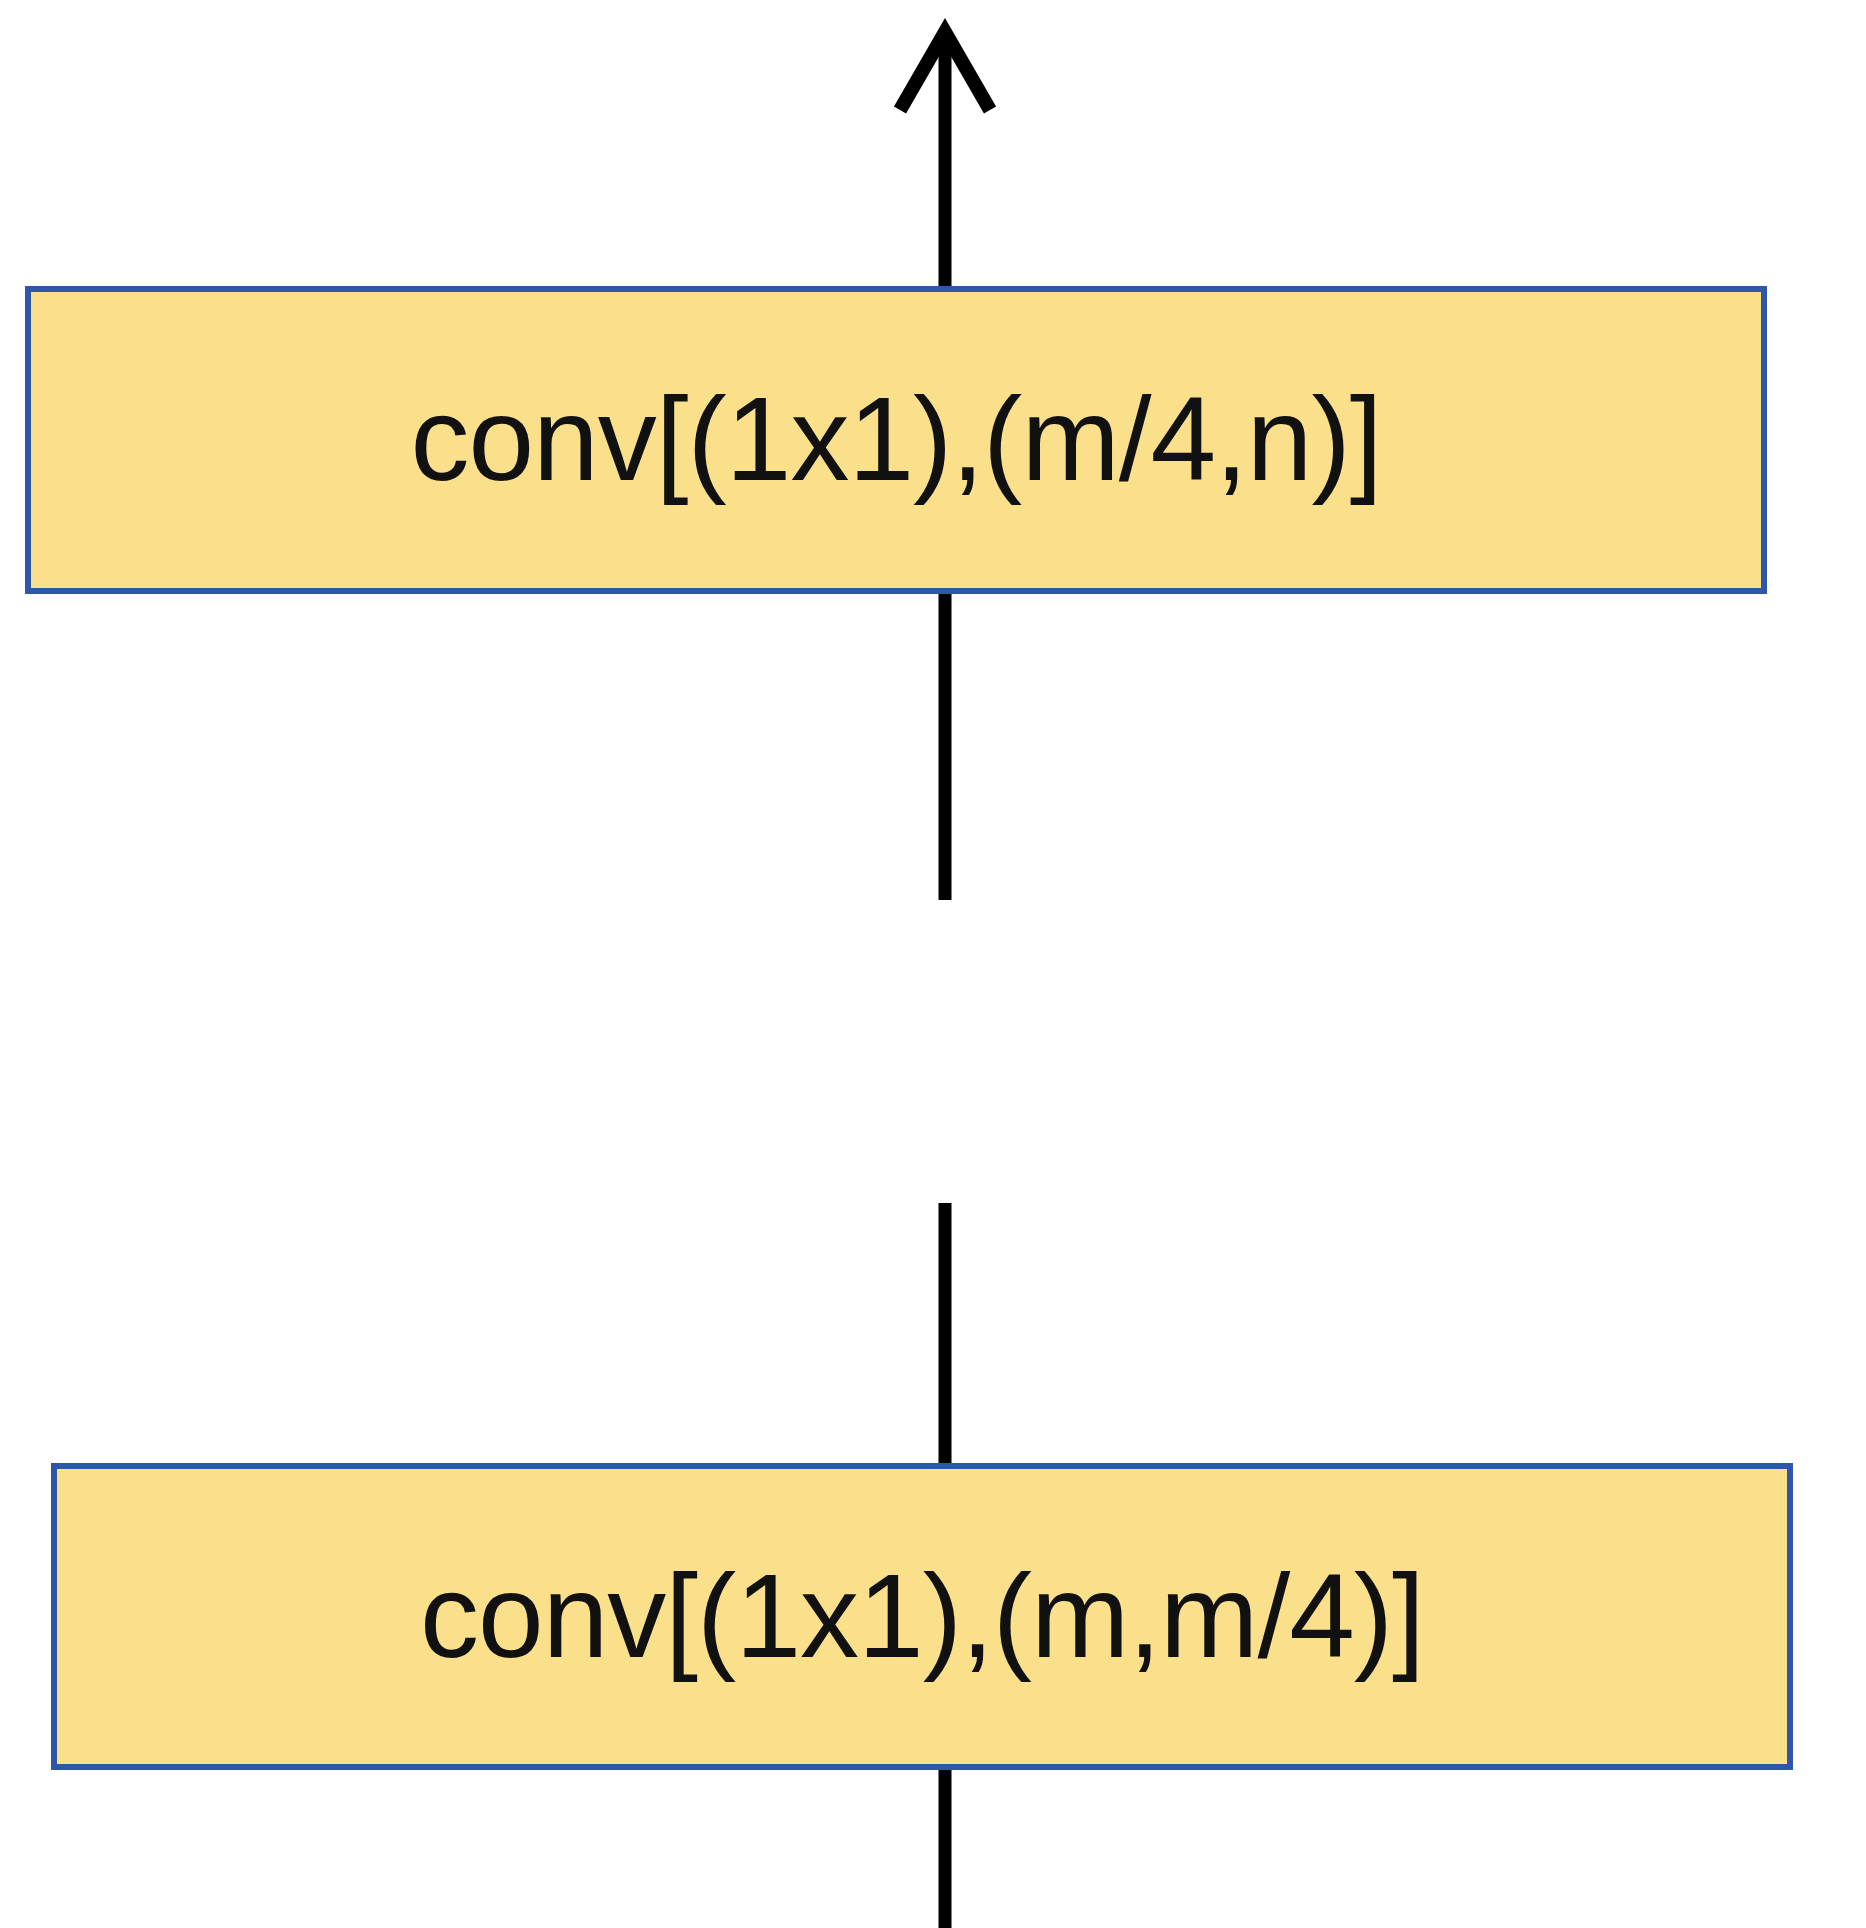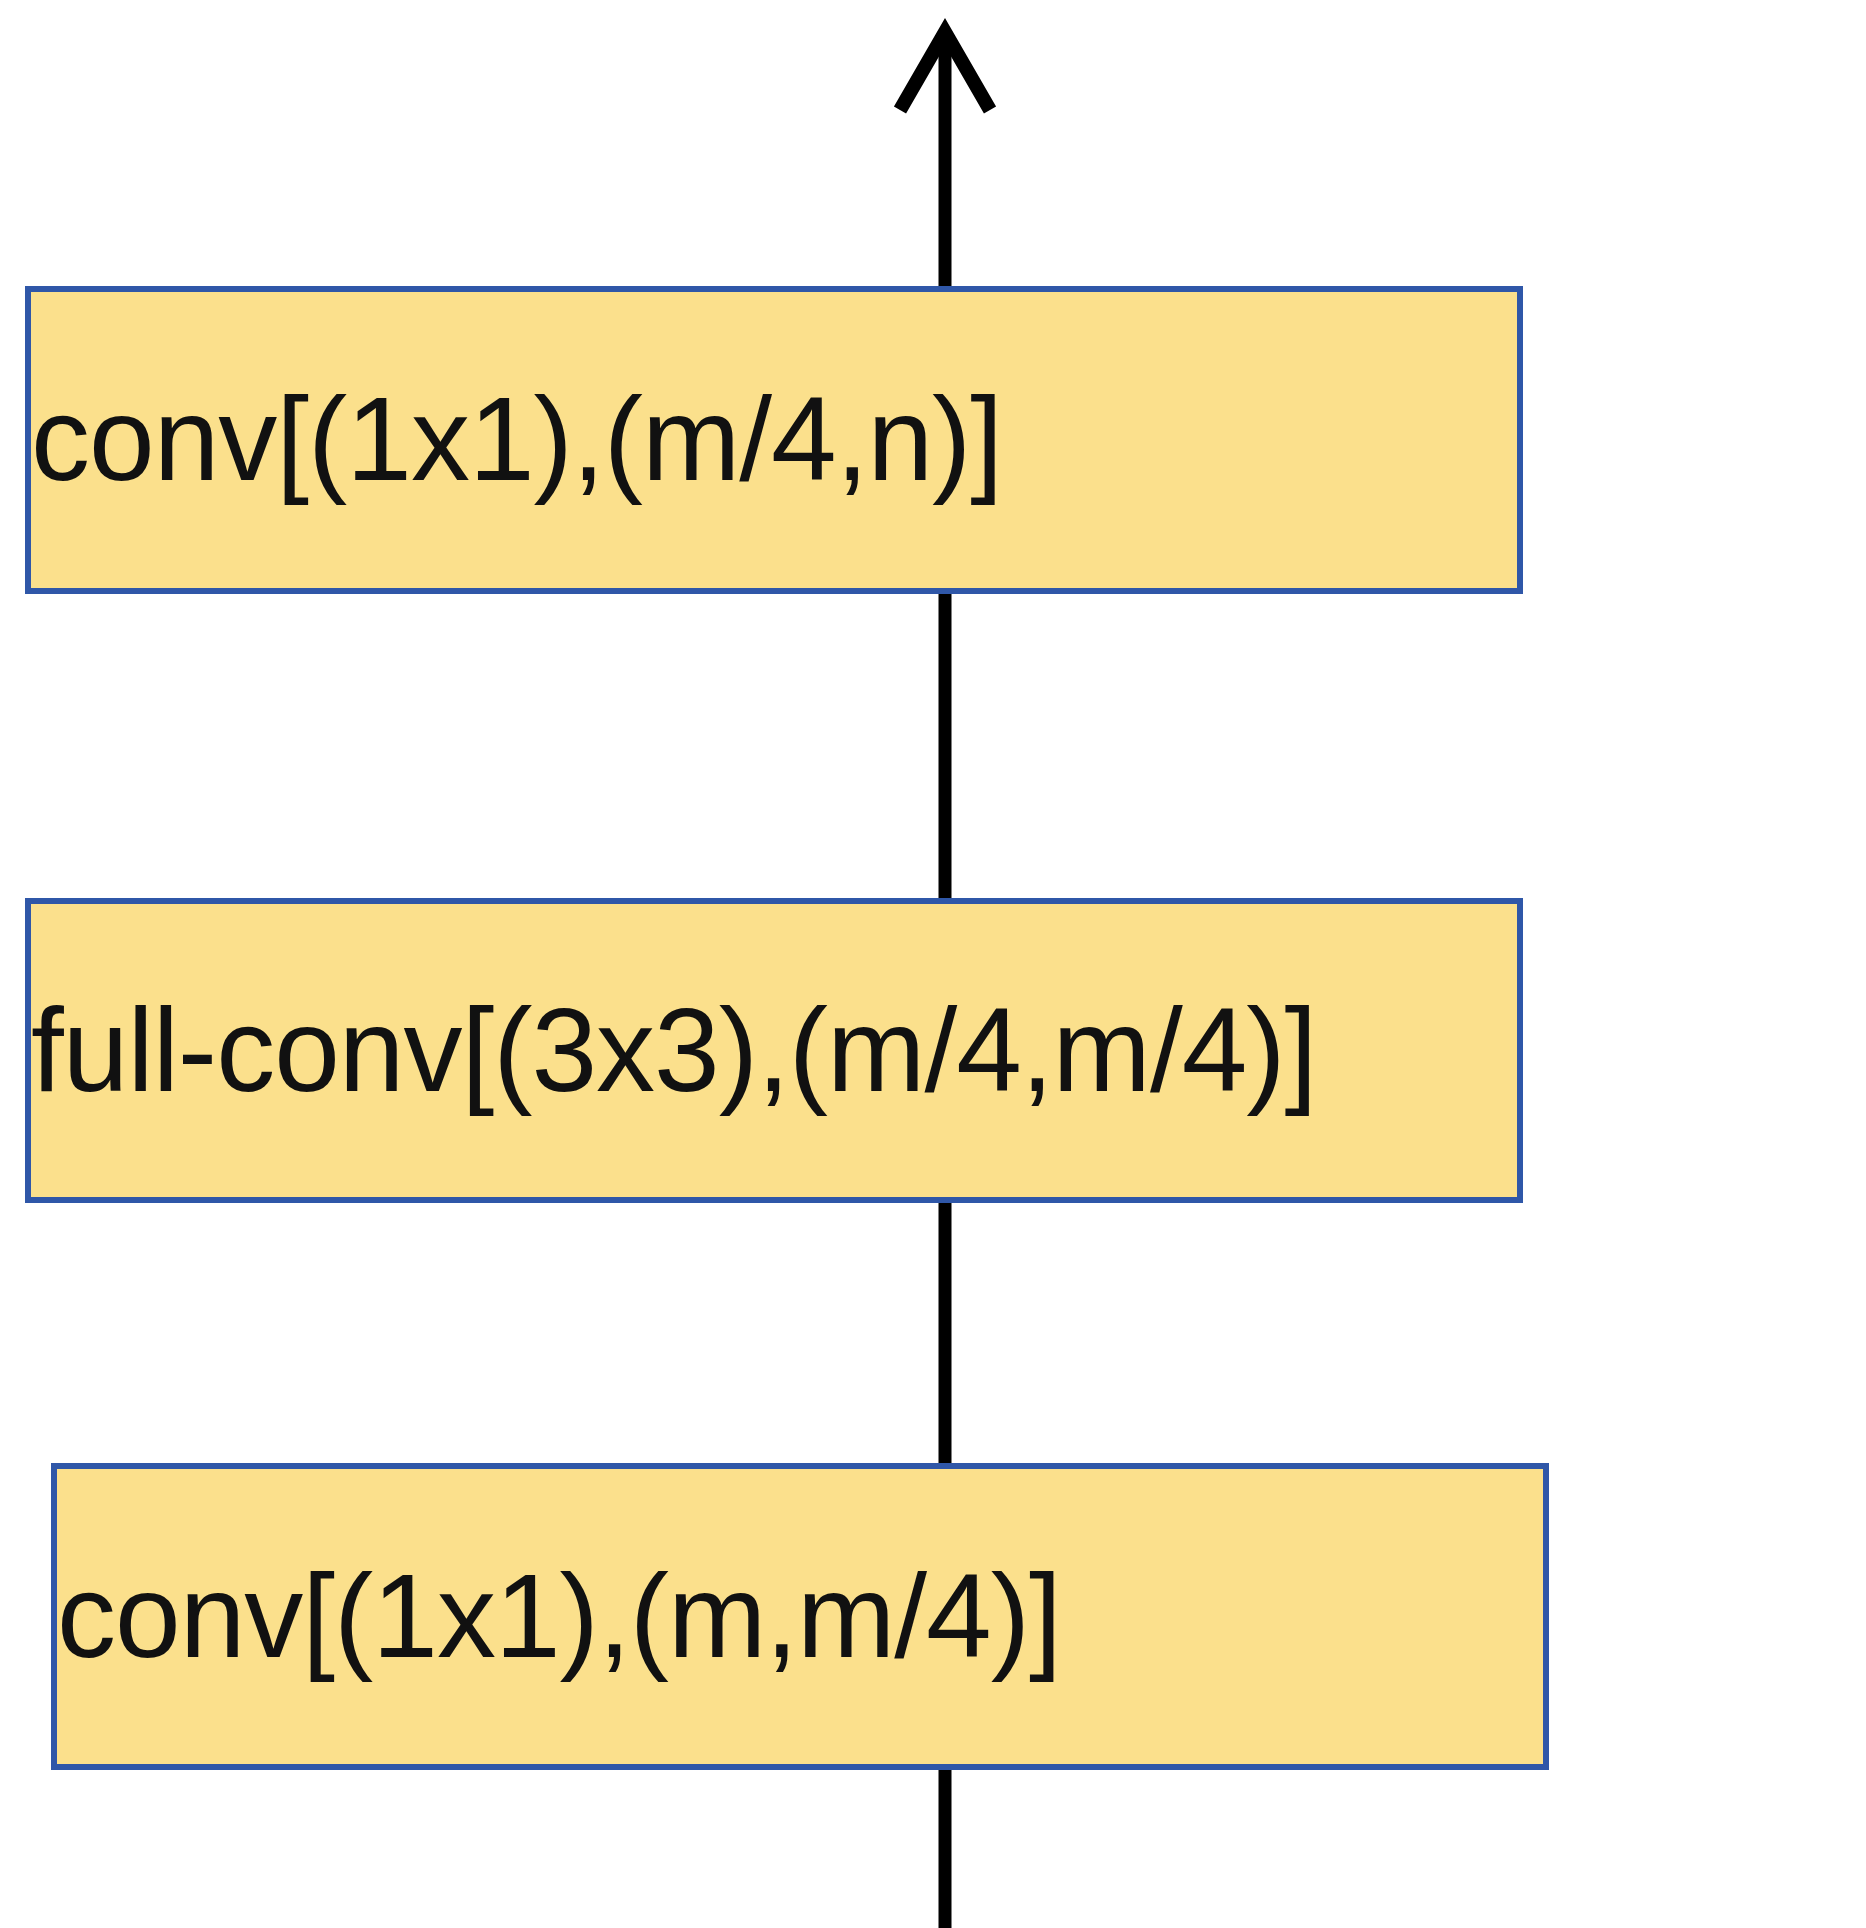--- a/index.html
+++ b/index.html
@@ -27,27 +27,27 @@
     top: 0;
     width: 1866px;
     height: 1928px;
     pointer-events: none;
   }
 
   
   .layer-box {
     position: absolute;
     left: 25px;
-    width: 1498px;
+    width: 1742px;
     box-sizing: border-box;
     background: #fbe08c;
     border: 6px solid #2f57a8;
     display: flex;
     align-items: center;
-    justify-content: flex-start;
+    justify-content: center;
   }
   .layer-box .layer-label {
     font-family: "Liberation Sans", sans-serif;
     font-size: 118px;
     line-height: 1.05;
     color: #111111;
     white-space: nowrap;
     letter-spacing: -1px;
     font-weight: 400;
   }
@@ -70,21 +70,18 @@
     <line x1="945" y1="594" x2="945" y2="900" stroke="#000000" stroke-width="13"></line>
 
     <line x1="945" y1="288" x2="945" y2="36" stroke="#000000" stroke-width="13"></line>
     <polyline points="900,110 945,32 990,110" fill="none" stroke="#000000" stroke-width="14" stroke-linecap="butt" stroke-linejoin="miter"></polyline>
   </svg>
 
   <div class="layer-box" id="box-0">
     <span class="layer-label">conv[(1x1),(m/4,n)]</span>
   </div>
 
-  <div class="layer-box" id="box-1">
-    <span class="layer-label">full-conv[(3x3),(m/4,m/4)]</span>
-  </div>
 
   <div class="layer-box" id="box-2">
     <span class="layer-label">conv[(1x1),(m,m/4)]</span>
   </div>
 
 </div>
 
 </body></html>

